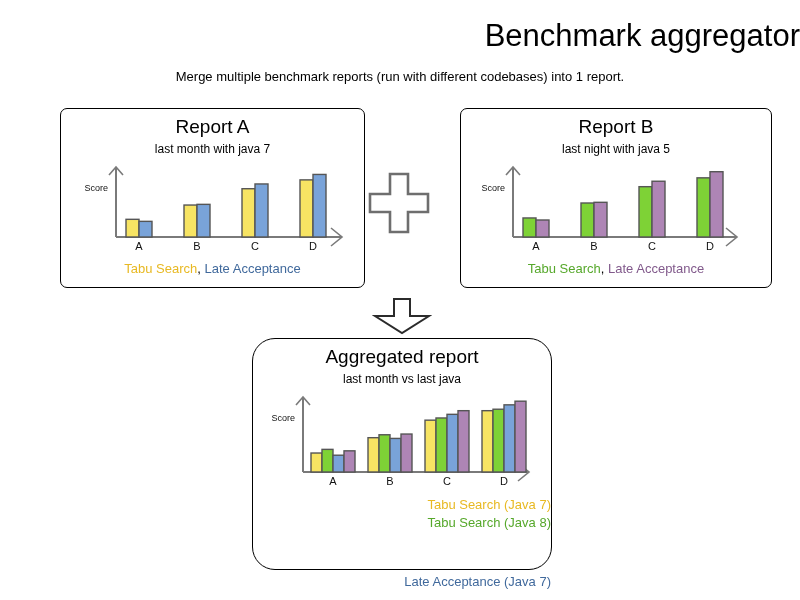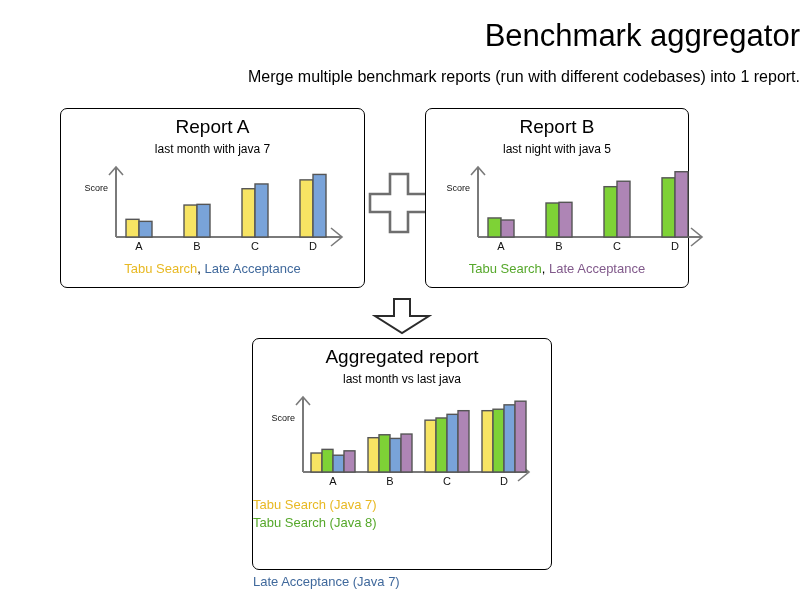--- a/index.html
+++ b/index.html
@@ -26,36 +26,36 @@
     font-size: 31px;
     font-weight: normal;
     line-height: 40px;
     letter-spacing: 0px;
   }
   #page-subtitle {
     position: absolute;
     top: 68px;
     left: 0;
     width: 800px;
-    text-align: right;
-    font-size: 16px;
+    text-align: center;
+    font-size: 13px;
     line-height: 18px;
   }
 
   
   .panel {
     position: absolute;
     border: 1.3px solid #000000;
     border-radius: 7px;
     background: #ffffff;
     box-sizing: border-box;
   }
   #panel-report-a { left: 60px;  top: 108px; width: 305px; height: 180px; }
-  #panel-report-b { left: 425px; top: 108px; width: 264px; height: 180px; }
-  #panel-aggregated { left: 252px; top: 338px; width: 300px; height: 232px; }
+  #panel-report-b { left: 460px; top: 108px; width: 312px; height: 180px; }
+  #panel-aggregated { left: 252px; top: 338px; width: 300px; height: 232px; border-radius: 23px; }
 
   .panel-title {
     text-align: center;
     font-size: 19px;
     line-height: 24px;
     margin-top: 6px;
   }
   .panel-subtitle {
     text-align: center;
     font-size: 12px;
@@ -70,21 +70,21 @@
   .chart-svg { display: block; }
 
   
   .legend-inline {
     text-align: center;
     font-size: 13px;
     line-height: 17px;
     margin-top: 1px;
   }
   .legend-stack {
-    text-align: left;
+    text-align: right;
     font-size: 13px;
     line-height: 17.5px;
     margin-top: 2px;
   }
   .legend-stack div { white-space: nowrap; }
 
   
   #plus-connector {
     position: absolute;
     left: 366px;

